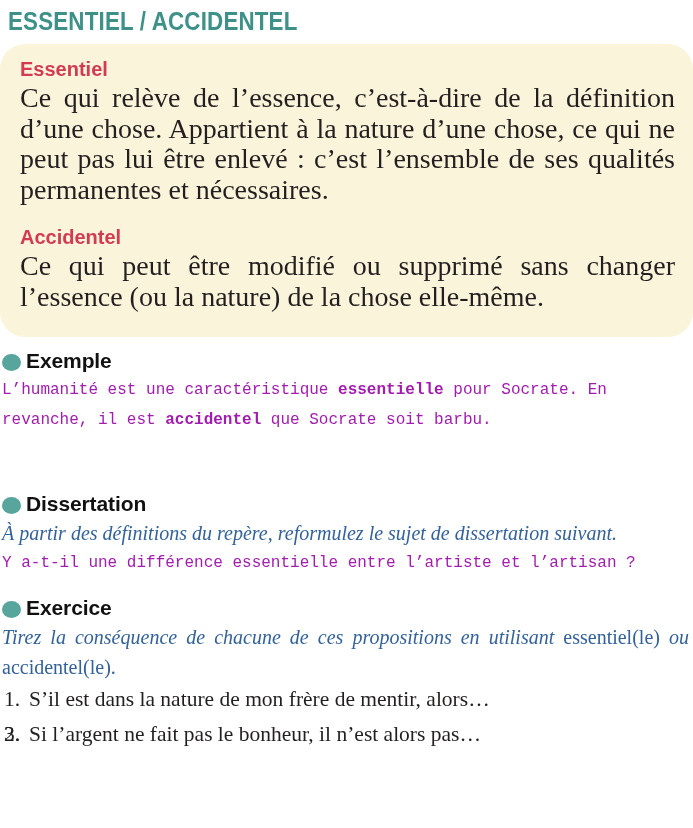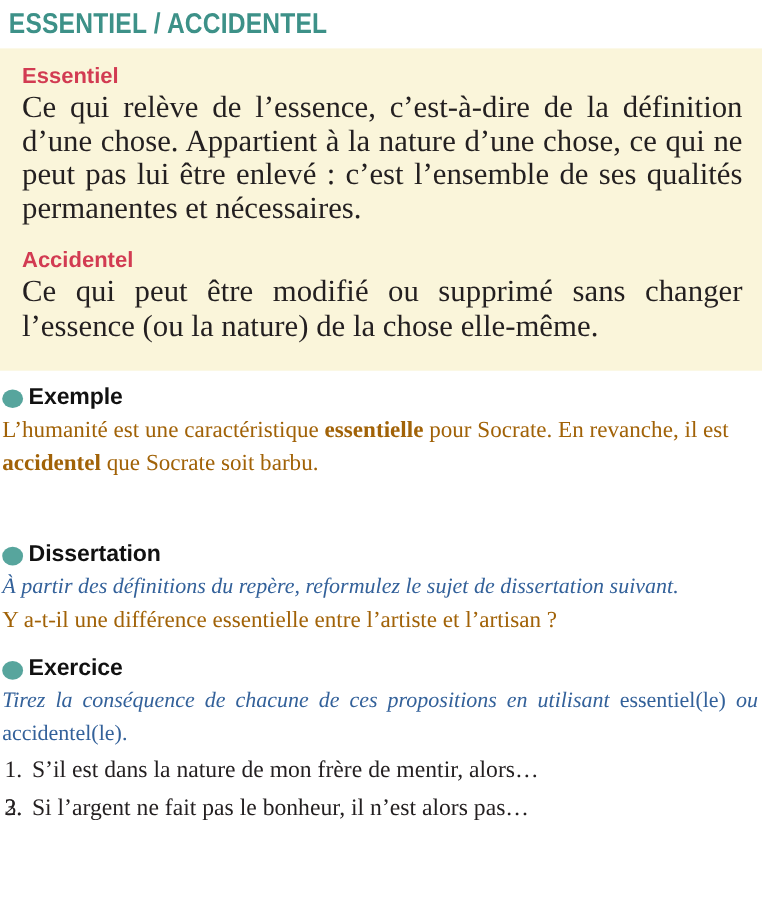--- a/index.html
+++ b/index.html
@@ -41,20 +41,21 @@
   
   .def-box {
     position: absolute;
     left: 0;
     top: 44px;
     width: 693px;
     height: 293px;
     background: #faf5da;
     box-sizing: border-box;
     padding: 10px 16px 10px 20px;
+    border-radius: 25px;
   }
 
   .term {
     font-family: "Liberation Sans", sans-serif;
     font-weight: bold;
     font-size: 20px;
     line-height: 26px;
     color: #d23b52;
     margin: 2px 0 1px 0;
   }
@@ -102,24 +103,24 @@
   .sec-label {
     font-family: "Liberation Sans", sans-serif;
     font-weight: bold;
     font-size: 21px;
     line-height: 24px;
     color: #111111;
     letter-spacing: -0.1px;
   }
 
   .body-text {
-    font-family: Liberation Serif, serif;
-    font-size: 21px;
+    font-family: Liberation Mono, monospace;
+    font-size: 16px;
     line-height: 30px;
-    color: #a16207;
+    color: #a21caf;
     margin: 0;
   }
   .body-text b,
   .body-text strong {
     font-weight: bold;
   }
 
   .instr {
     font-family: "Liberation Serif", serif;
     font-style: italic;

